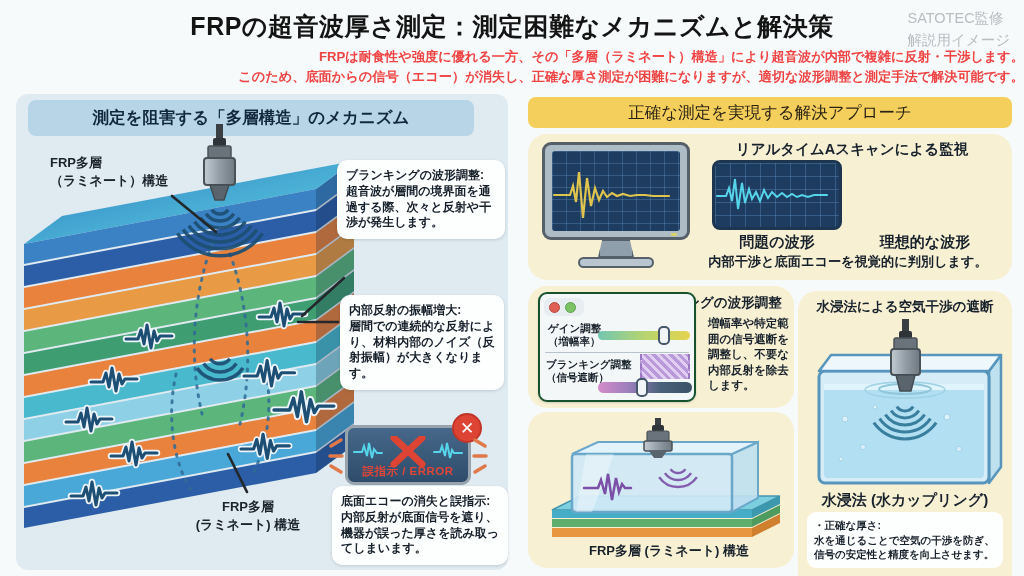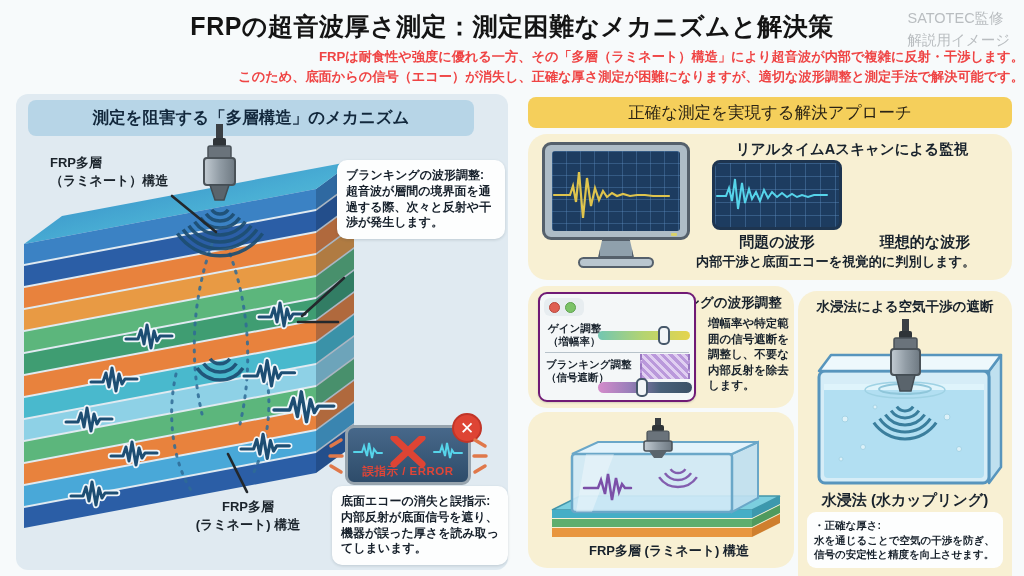--- a/index.html
+++ b/index.html
@@ -46,40 +46,40 @@
   .card-s2 { left:528px; top:286px; width:266px; height:122px; }
   .card-s4 { left:528px; top:412px; width:266px; height:156px; }
   .card-s3 { left:798px; top:291px; width:214px; height:324px; }
 
   .s1-title { left:172px; right:8px; top:6px; text-align:center; font-size:14.5px; font-weight:bold; }
   .screen { position:absolute; border-radius:8px; border:3px solid #1e3550; overflow:hidden;
             background-color:#1d3c60;
             background-image:repeating-linear-gradient(to right, rgba(96,146,198,.38) 0 1px, transparent 1px 15px),
                              repeating-linear-gradient(to bottom, rgba(96,146,198,.38) 0 1px, transparent 1px 13px); }
   .wave-label { position:absolute; text-align:center; font-size:15px; font-weight:bold; }
-  .s1-caption { left:168px; right:12px; top:119px; font-size:13.2px; font-weight:bold; }
+  .s1-caption { left:168px; right:12px; top:119px; text-align:center; font-size:13.2px; font-weight:bold; }
   .echo-label { position:absolute; right:4px; top:2px; color:#e8d44f; font-size:10.5px; font-weight:bold; }
 
   
   .monitor { left:12px; top:8px; width:152px; height:134px; }
   .monitor-frame { position:absolute; left:2px; top:0; width:148px; height:98px; background:#aebcc6;
                    border:3px solid #55606b; border-radius:9px; }
   .monitor-screen { position:absolute; left:7px; top:6px; right:7px; bottom:6px; border-radius:3px;
             background-color:#1d3c60;
             background-image:repeating-linear-gradient(to right, rgba(96,146,198,.35) 0 1px, transparent 1px 14px),
                              repeating-linear-gradient(to bottom, rgba(96,146,198,.35) 0 1px, transparent 1px 12px); }
   .monitor-led { position:absolute; right:10px; bottom:1px; width:6px; height:3px; background:#d9d26a; border-radius:1px; }
   .monitor-stand { position:absolute; left:58px; top:97px; width:36px; height:19px; background:#8fa0ac;
                    border:2px solid #55606b; clip-path:polygon(12% 0,88% 0,100% 100%,0 100%); }
   .monitor-base { position:absolute; left:38px; top:115px; width:76px; height:11px; background:#b9c6cf;
                   border:2px solid #55606b; border-radius:6px; }
 
   
   .gain-title { left:48px; top:8px; width:214px; font-size:13.5px; font-weight:bold; }
-  .gwin { left:10px; top:6px; width:158px; height:110px; background:#f4f7f8; border:2px solid #701a75; border-radius:9px;
+  .gwin { left:10px; top:6px; width:158px; height:110px; background:#f4f7f8; border:2px solid #14532d; border-radius:9px;
           box-shadow:0 1px 2px rgba(60,70,80,.2); }
   .dots-tab { position:absolute; left:4px; top:4px; width:40px; height:18px; background:#e7edf0; border-radius:6px; }
   .dot { position:absolute; top:4px; width:11px; height:11px; border-radius:50%; }
   .dot.red { left:5px; background:#df5f52; border:1px solid #b8473c; }
   .dot.green { left:21px; background:#7cc368; border:1px solid #5da24c; }
   .slider-label { position:absolute; font-size:10.5px; font-weight:bold; line-height:1.25; }
   .track { position:absolute; border-radius:6px; }
   .track1 { left:58px; top:37px; width:92px; height:9px; background:linear-gradient(90deg,#72c6b2,#b5d470,#e5d44e); }
   .track2 { left:58px; top:88px; width:94px; height:11px; background:linear-gradient(90deg,#d58ccb,#9a7fba,#49617a,#3c5166); }
   .handle { position:absolute; width:12px; height:19px; background:#f2f5f7; border:2.5px solid #46586a; border-radius:5px; }
@@ -243,20 +243,24 @@
     <div>（ラミネート）構造</div>
   </div>
   <div class="abs stack-label" style="left:152px;top:404px;width:160px;text-align:center;">
     <div>FRP多層</div>
     <div>(ラミネート) 構造</div>
   </div>
 
   <div class="tbox" style="left:321px;top:66px;width:168px;">
     <span class="ttl">ブランキングの波形調整:</span>
     <span>超音波が層間の境界面を通過する際、次々と反射や干渉が発生します。</span>
+  </div>
+  <div class="tbox" style="left:324px;top:201px;width:164px;">
+    <span class="ttl">内部反射の振幅増大:</span>
+    <span>層間での連続的な反射により、材料内部のノイズ（反射振幅）が大きくなります。</span>
   </div>
 
   <div class="abs error-box">
     <svg class="abs" style="left:4px;top:8px;" width="112" height="32" viewBox="0 0 112 32">
       <path d="M2 16 h8 l2 -6 l3 10 l2 -13 l3 15 l2 -9 l3 4 h5" fill="none" stroke="#56d4ea" stroke-width="2" stroke-linecap="round"></path>
       <path d="M82 16 h6 l2 -6 l3 10 l2 -13 l3 15 l2 -8 l2 3 h8" fill="none" stroke="#56d4ea" stroke-width="2" stroke-linecap="round"></path>
       <line x1="42" y1="2" x2="70" y2="28" stroke="#de4434" stroke-width="7" stroke-linecap="round"></line>
       <line x1="70" y1="2" x2="42" y2="28" stroke="#de4434" stroke-width="7" stroke-linecap="round"></line>
     </svg>
     <div class="error-label">誤指示 / ERROR</div>

